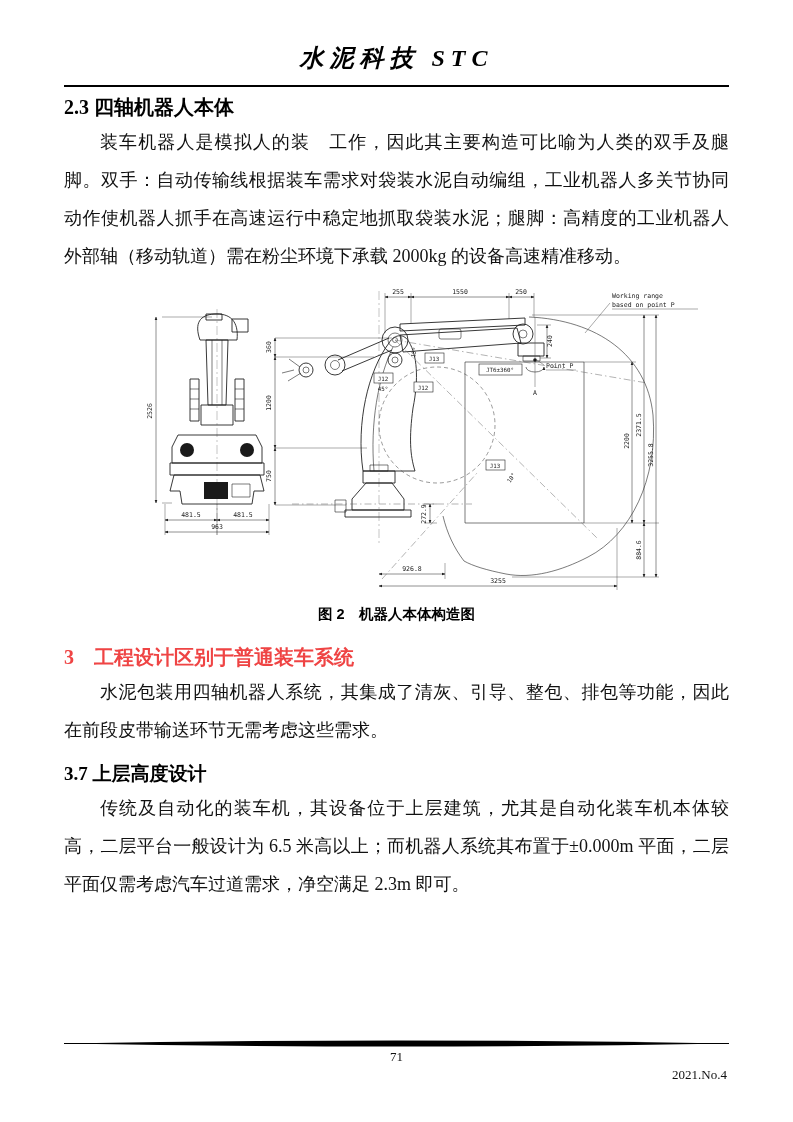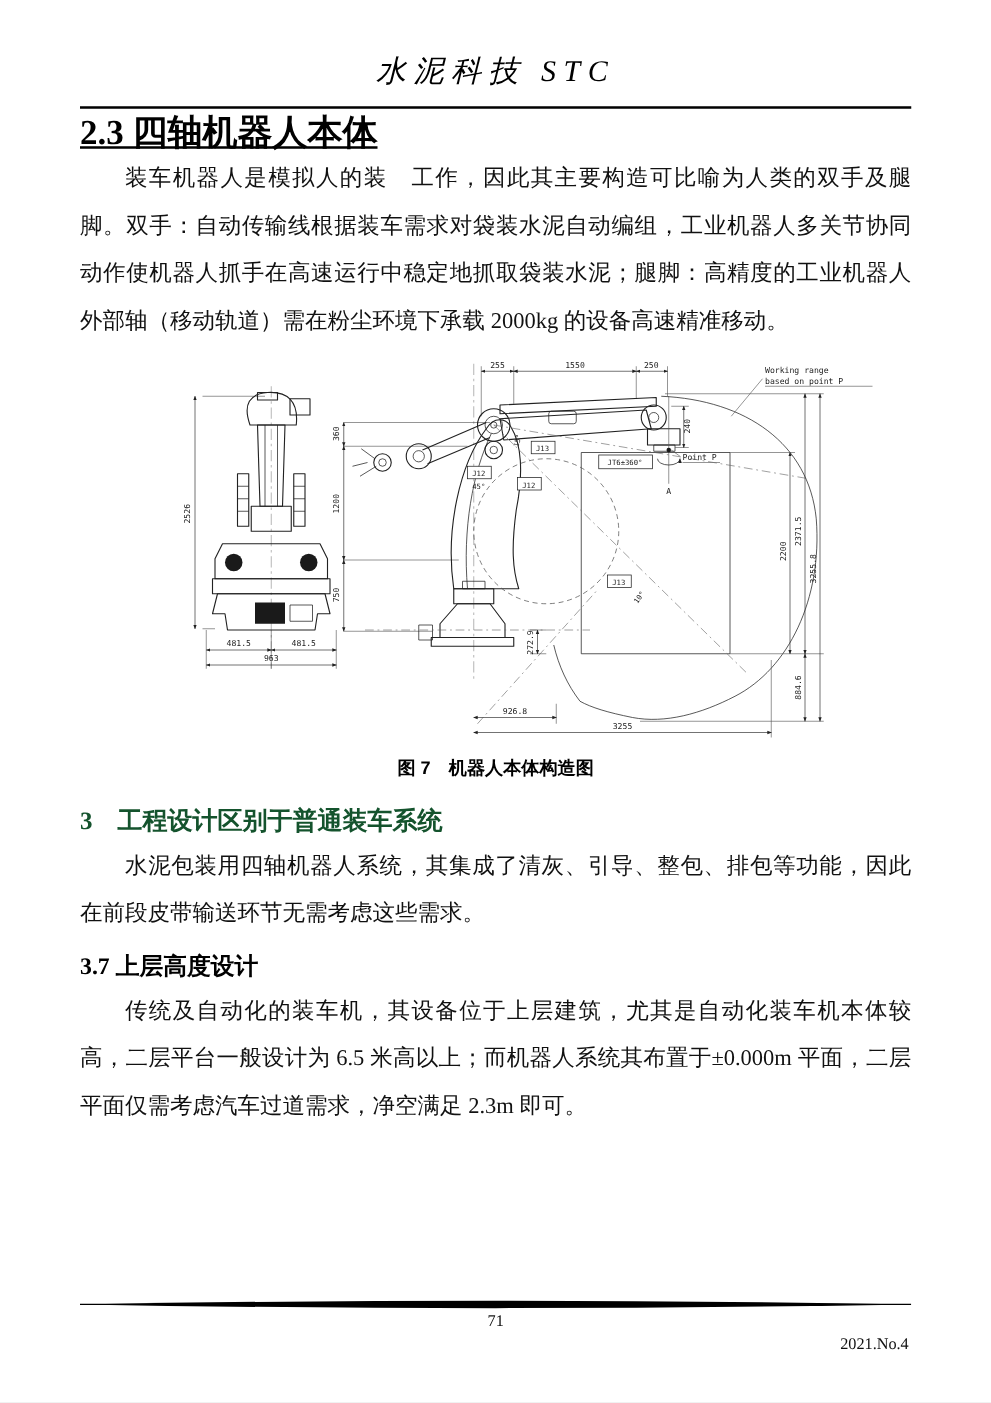--- a/index.html
+++ b/index.html
@@ -12,32 +12,32 @@
     padding:44px 64px 0 64px;
     font-family:"Liberation Serif","DejaVu Serif",serif;
     color:#111;
     overflow:hidden;
   }
   .journal-title{
     text-align:center;
     font-size:24px;
     line-height:28px;
     letter-spacing:6px;
-    font-weight:400;
+    font-weight:700;
     font-style:italic;
     color:#000;
   }
   .rule{border:none;border-top:2.5px solid #000;margin:13px 0 0 0;}
   .h-sec{
-    font-size:28px;line-height:26px;font-weight:700;
-    margin:7px 0 0 0;color:#000;text-decoration:underline;
+    font-size:20px;line-height:26px;font-weight:700;
+    margin:7px 0 0 0;color:#000;
   }
   .h-main{
     font-size:20px;line-height:26px;font-weight:700;
-    margin:20px 0 0 0;color:#14532d;
+    margin:20px 0 0 0;color:#ef4444;
   }
   .h-sub{
     font-size:19px;line-height:25px;font-weight:700;
     margin:12px 0 0 0;color:#000;
   }
   p.body{
     font-size:18px;line-height:38px;
     text-align:justify;text-indent:2em;
     margin:3px 0 0 0;
   }
@@ -245,21 +245,21 @@
         <text class="dim" x="270" y="288" text-anchor="middle">926.8</text>
         <line class="dl" x1="237" y1="303" x2="475" y2="303"></line>
         <text class="dim" x="356" y="300" text-anchor="middle">3255</text>
 
         <line class="t" x1="468" y1="20" x2="443" y2="50"></line>
         <text class="note" x="470" y="15" text-anchor="start">Working range</text>
         <text class="note" x="470" y="24" text-anchor="start">based on point P</text>
         <line class="t" x1="470" y1="26" x2="556" y2="26"></line>
       </g>
     </svg>
-    <div class="caption">图 7　机器人本体构造图</div>
+    <div class="caption">图 2　机器人本体构造图</div>
   </div>
 
   <h2 class="h-main">3　工程设计区别于普通装车系统</h2>
   <p class="body">水泥包装用四轴机器人系统，其集成了清灰、引导、整包、排包等功能，因此在前段皮带输送环节无需考虑这些需求。</p>
   <h3 class="h-sub">3.7 上层高度设计</h3>
   <p class="body">传统及自动化的装车机，其设备位于上层建筑，尤其是自动化装车机本体较高，二层平台一般设计为 6.5 米高以上；而机器人系统其布置于±0.000m 平面，二层平面仅需考虑汽车过道需求，净空满足 2.3m 即可。</p>
 
   <div class="footer">
     <svg class="footline" viewBox="0 0 664 8" preserveAspectRatio="none">
       <path d="M0,3.5 Q332,-2.5 664,3.5 Q332,9.5 0,3.5 Z" fill="#000"></path>

